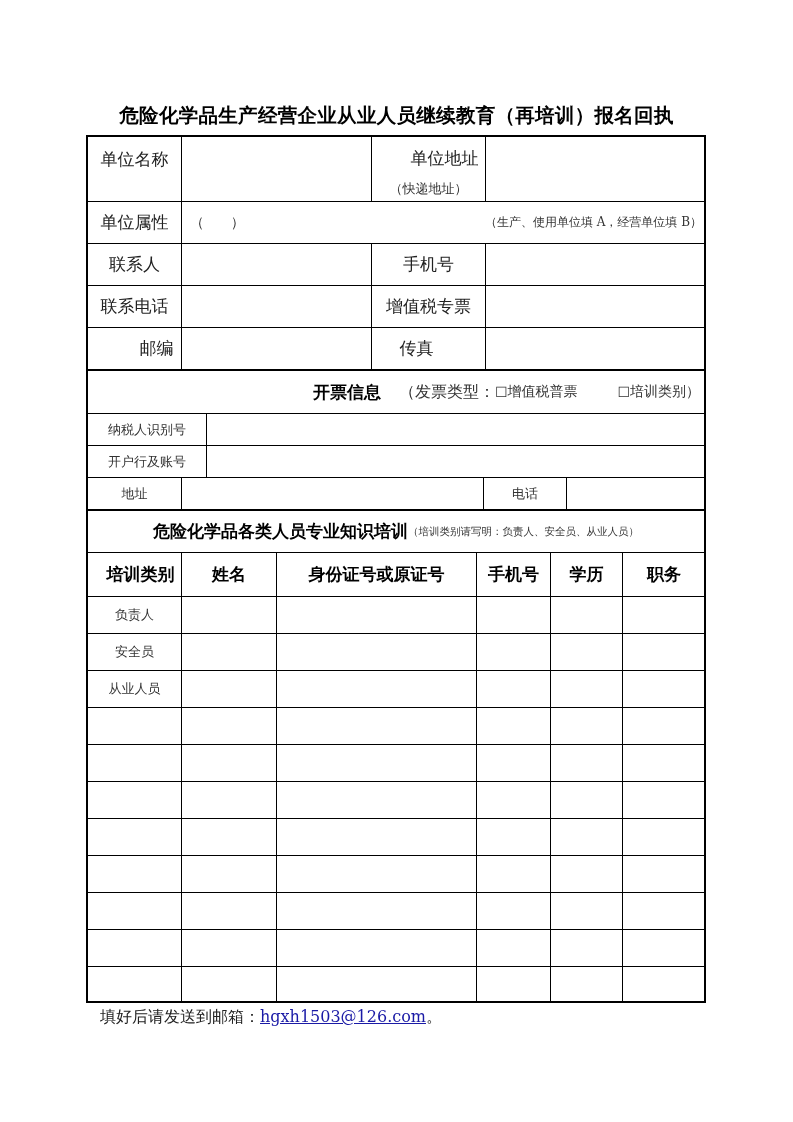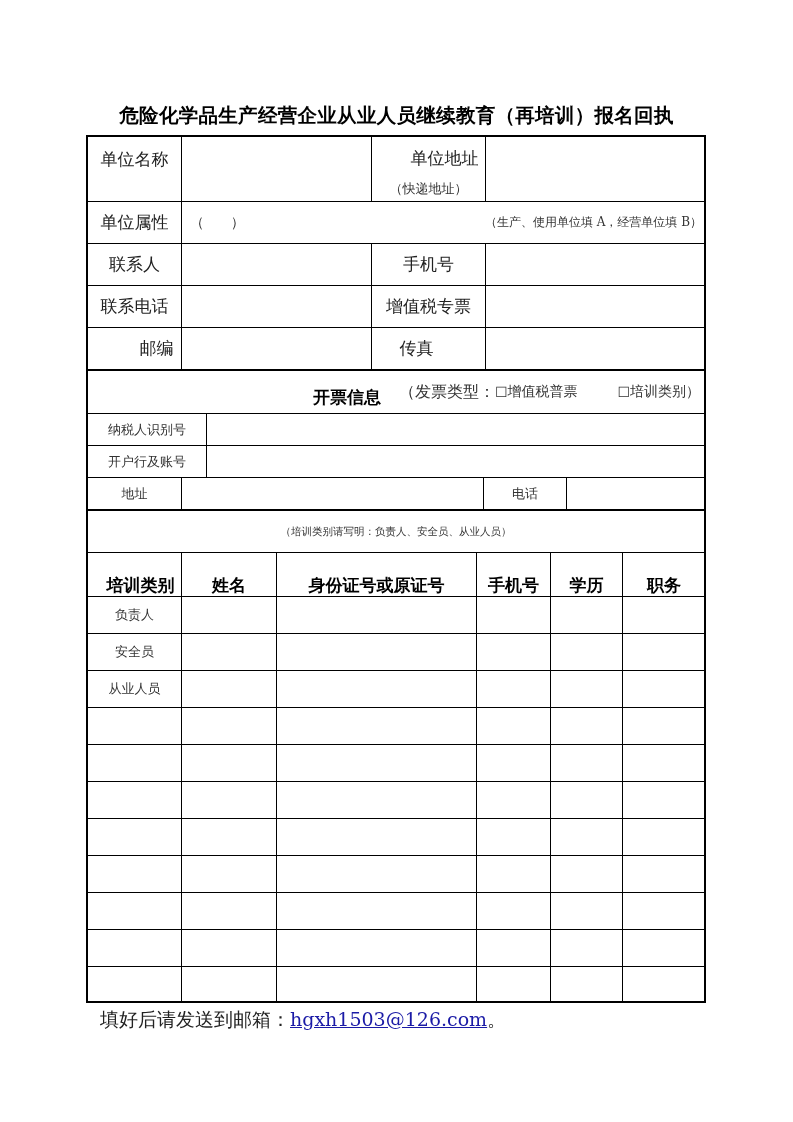--- a/index.html
+++ b/index.html
@@ -10,23 +10,23 @@
            font-size:19.5px; letter-spacing:0.3px; color:#000; }
   .frame { position:absolute; left:86px; top:135px; width:620px; height:868px;
            border:2px solid #000; box-sizing:border-box; }
   .hline { position:absolute; height:1px; background:#000; }
   .hline.thick { height:2px; }
   .vline { position:absolute; width:1px; background:#000; }
   .cell { position:absolute; display:flex; align-items:center; justify-content:center;
           box-sizing:border-box; text-align:center; }
   .lbl { font-size:17px; color:#222; }
   .lbl-s { font-size:13px; color:#333; }
-  .hdr { font-family:"DejaVu Sans", "Liberation Sans", sans-serif; font-weight:bold; font-size:17px; color:#000;margin-top:11px; }
+  .hdr { font-family:"DejaVu Sans", "Liberation Sans", sans-serif; font-weight:bold; font-size:17px; color:#000; }
   .input { position:absolute; }
-  .footer { position:absolute; left:100px; top:1007px; font-size:19px; color:#222; }
+  .footer { position:absolute; left:100px; top:1007px; font-size:16px; color:#222; }
   .footer a { color:#1a1aa6; text-decoration:underline; }
 </style>
 </head>
 <body>
 
 <div class="title">危险化学品生产经营企业从业人员继续教育（再培训）报名回执</div>
 
 <div class="frame"></div>
 
 <div class="hline" style="left:87px;width:619px;top:201px;"></div>
@@ -88,20 +88,21 @@
 <div class="cell lbl-s" style="left:88px;top:414px;width:118px;height:31px;">纳税人识别号</div>
 <div class="input" style="left:207px;top:414px;width:498px;height:31px;"></div>
 <div class="cell lbl-s" style="left:88px;top:446px;width:118px;height:31px;">开户行及账号</div>
 <div class="input" style="left:207px;top:446px;width:498px;height:31px;"></div>
 <div class="cell lbl-s" style="left:88px;top:478px;width:93px;height:31px;">地址</div>
 <div class="input" style="left:182px;top:478px;width:301px;height:31px;"></div>
 <div class="cell lbl-s" style="left:484px;top:478px;width:82px;height:31px;">电话</div>
 <div class="input" style="left:567px;top:478px;width:138px;height:31px;"></div>
 
 <div class="cell" style="left:88px;top:511px;width:616px;height:41px;">
+  <span class="hdr">危险化学品各类人员专业知识培训</span>
   <span class="lbl-s" style="font-family:'DejaVu Sans','Liberation Sans',sans-serif;font-size:10.5px;">（培训类别请写明：负责人、安全员、从业人员）</span>
 </div>
 <div class="hline" style="left:87px;width:619px;top:552px;"></div>
 <div class="hline" style="left:87px;width:619px;top:596px;"></div>
 
 <div class="vline" style="left:181px;top:552px;height:450px;"></div>
 <div class="vline" style="left:276px;top:552px;height:450px;"></div>
 <div class="vline" style="left:476px;top:552px;height:450px;"></div>
 <div class="vline" style="left:550px;top:552px;height:450px;"></div>
 <div class="vline" style="left:622px;top:552px;height:450px;"></div>

